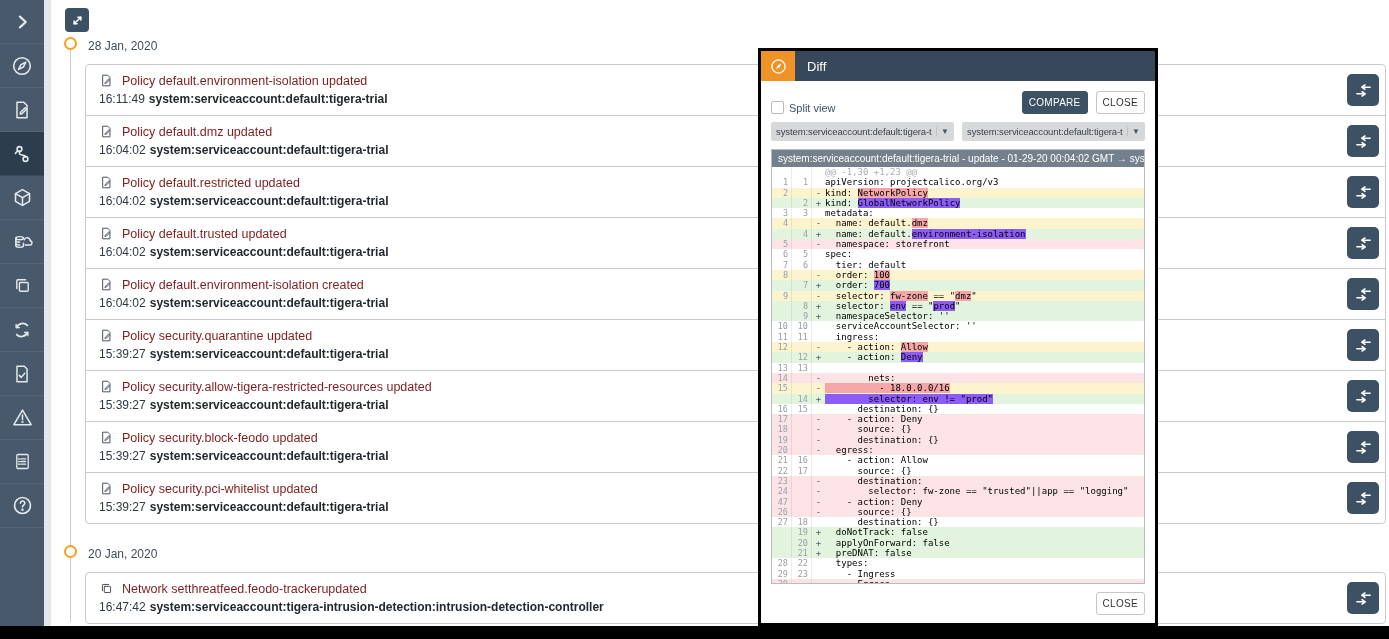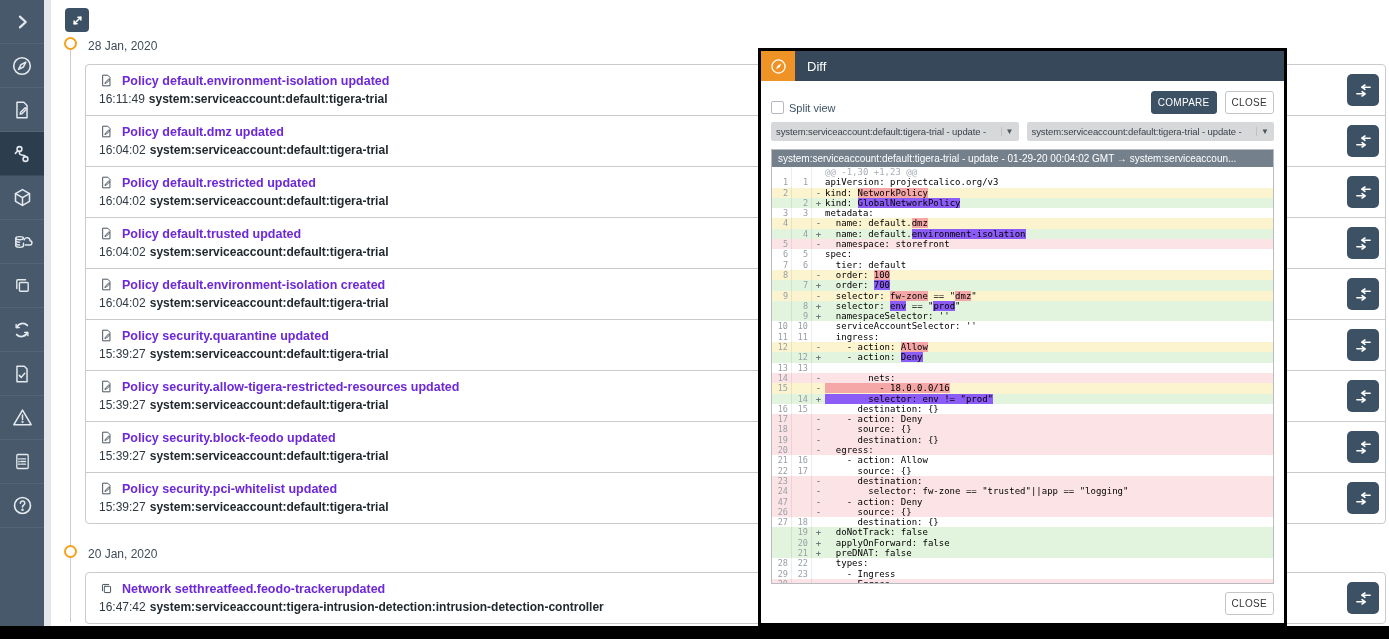--- a/index.html
+++ b/index.html
@@ -23,30 +23,30 @@
   .timeline{padding-top:36px;}
   .group + .group{margin-top:20px;}
   .date-row{position:relative;height:16px;margin-bottom:12px;}
   .ring{position:absolute;left:7px;top:1px;width:9px;height:9px;border:2px solid #f5a11c;border-radius:50%;background:#fff;}
   .date-label{margin-left:31px;font-size:12px;color:#3f4c5a;line-height:16px;}
   .cards{margin-left:28px;margin-right:3px;}
   .card{position:relative;background:#fff;border:1px solid #c8cacd;box-sizing:border-box;height:52px;
         padding:8px 46px 8px 13px;margin-top:-1px;}
   .card:first-child{margin-top:0;border-top-left-radius:4px;border-top-right-radius:4px;}
   .card:last-child{border-bottom-left-radius:4px;border-bottom-right-radius:4px;}
-  .ev-title{display:flex;align-items:center;gap:8px;font-size:12.5px;color:#6d28d9;font-weight:bold;}
+  .ev-title{display:flex;align-items:center;gap:8px;font-size:12.5px;color:#7f1d1d;}
   .ev-title .icn{color:#49545f;}
   .ev-meta{margin-top:4px;font-size:12px;color:#2f3942;white-space:nowrap;overflow:hidden;}
   .ev-meta b{font-weight:700;color:#22292f;margin-left:4px;}
   .diff-btn{position:absolute;right:6px;top:50%;transform:translateY(-50%);width:32px;height:32px;
             background:#3d5164;border-radius:5px;display:flex;align-items:center;justify-content:center;
             color:#fff;cursor:pointer;}
 
   
-  .modal{position:absolute;left:758px;top:48px;width:529px;height:578px;background:#fff;
+  .modal{position:absolute;left:758px;top:48px;width:400px;height:578px;background:#fff;
          border:3px solid #000;box-sizing:border-box;z-index:20;display:flex;flex-direction:column;}
   .modal-header{flex:0 0 30px;height:30px;background:#36485a;display:flex;align-items:center;}
   .modal-logo{width:34px;height:30px;background:#ef9327;display:flex;align-items:center;justify-content:center;color:#fff;}
   .modal-title{color:#fff;font-size:13px;margin-left:12px;}
   .modal-body{flex:1;min-height:0;padding:8px 10px;display:flex;flex-direction:column;}
   .controls{display:flex;align-items:flex-end;margin:2px 0 8px;}
   .split{display:flex;align-items:center;gap:5px;font-size:11px;color:#3e5265;cursor:pointer;}
   .cbx{width:11px;height:11px;border:1px solid #b5bac0;border-radius:2px;background:#fff;}
   .spacer{flex:1;}
   .btn{font-size:10px;padding:5px 6px;border-radius:3px;cursor:pointer;letter-spacing:.3px;}

